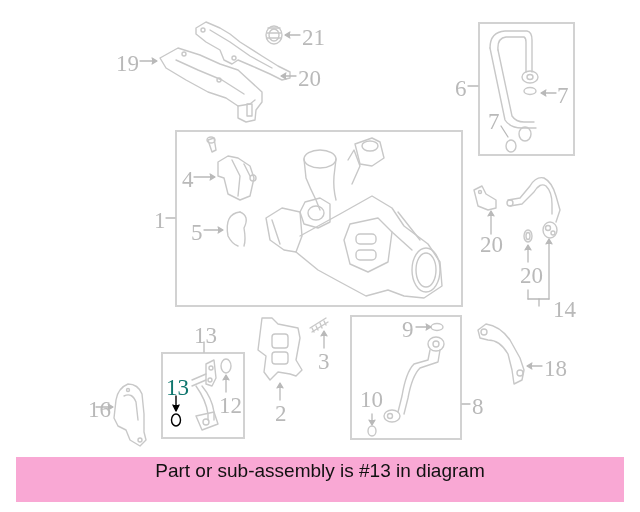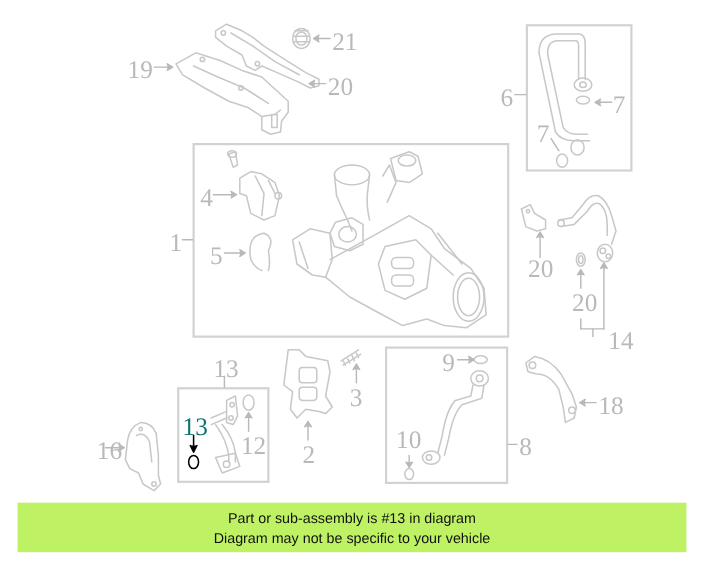--- a/index.html
+++ b/index.html
@@ -2,22 +2,22 @@
 <html><head>
 <meta charset="utf-8">
 <style>
   html, body { margin:0; padding:0; }
   body { width:640px; height:512px; background:#ffffff; position:relative; overflow:hidden;
          font-family:"Liberation Sans", sans-serif; }
   #diagram { position:absolute; left:0; top:0; width:640px; height:512px; }
   .lbl { position:absolute; font-family:Liberation Serif, serif; font-size:23px; color:#b9b9b9; line-height:1; white-space:nowrap; }
   .lbl.hl { color:#0f766e; }
   .box { position:absolute; border:2px solid #d2d2d2; box-sizing:border-box; }
-  .banner { position:absolute; left:16px; top:457px; width:608px; height:45px; background:#bef264;
-            text-align:center; color:#111; font-size:13px; line-height:19px; padding-top:4px; box-sizing:border-box; }
+  .banner { position:absolute; left:16px; top:457px; width:608px; height:45px; background:#f9a8d4;
+            text-align:center; color:#111; font-size:19px; line-height:19px; padding-top:4px; box-sizing:border-box; }
   .banner div { white-space:nowrap; }
 </style>
 </head>
 <body>
 
 <div id="diagram">
 
   <div class="box" style="left:175px;top:130px;width:288px;height:177px;"></div>
   <div class="box" style="left:478px;top:22px;width:97px;height:134px;"></div>
   <div class="box" style="left:350px;top:315px;width:112px;height:125px;"></div>
@@ -233,14 +233,13 @@
   <span class="lbl" style="left:72px;top:398px;margin-left:16px;">16</span>
   <span class="lbl" style="left:480px;top:233px;">20</span>
   <span class="lbl" style="left:544px;top:357px;">18</span>
   <span class="lbl" style="left:116px;top:52px;">19</span>
   <span class="lbl" style="left:298px;top:67px;">20</span>
   <span class="lbl" style="left:302px;top:26px;">21</span>
 </div>
 
 <div class="banner">
   <div>Part or sub-assembly is #13 in diagram</div>
-  <div>Diagram may not be specific to your vehicle</div>
 </div>
 
 </body></html>

